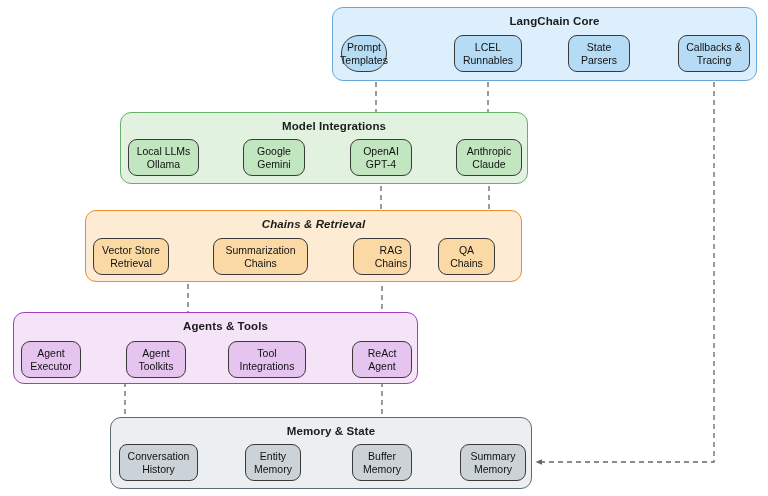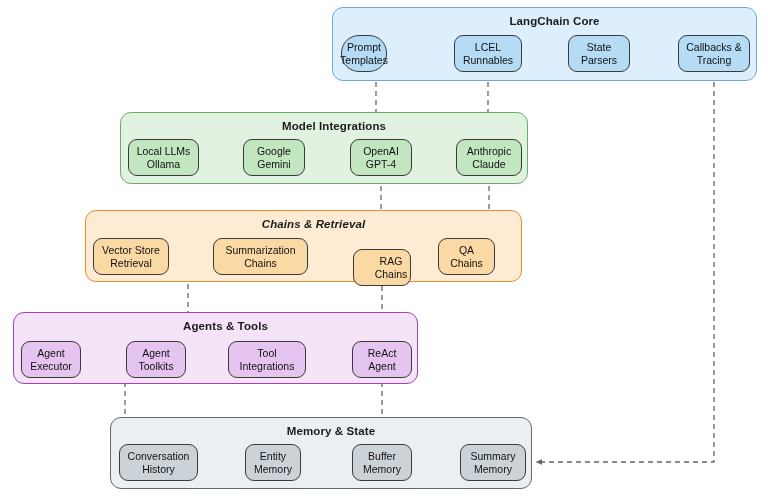--- a/index.html
+++ b/index.html
@@ -133,41 +133,41 @@
   <div class="node n-model" style="left:456px; top:139px; width:66px; height:37px;">Anthropic
 Claude</div>
 
   <div class="group g-chain" style="left:85px; top:210px; width:437px; height:72px;">
     <div class="group-title">Chains &amp; Retrieval</div>
   </div>
   <div class="node n-chain" style="left:93px; top:238px; width:76px; height:37px;">Vector Store
 Retrieval</div>
   <div class="node n-chain" style="left:213px; top:238px; width:95px; height:37px;">Summarization
 Chains</div>
-  <div class="node n-chain" style="left:353px; top:249px; width:58px; height:37px;padding-left:18px;">RAG
+  <div class="node n-chain" style="left:353px; top:238px; width:58px; height:37px;padding-left:18px;">RAG
 Chains</div>
   <div class="node n-chain" style="left:438px; top:238px; width:57px; height:37px;">QA
 Chains</div>
 
   <div class="group g-agent" style="left:13px; top:312px; width:405px; height:72px;">
     <div class="group-title">Agents &amp; Tools</div>
   </div>
   <div class="node n-agent" style="left:21px; top:341px; width:60px; height:37px;">Agent
 Executor</div>
   <div class="node n-agent" style="left:126px; top:341px; width:60px; height:37px;">Agent
 Toolkits</div>
   <div class="node n-agent" style="left:228px; top:341px; width:78px; height:37px;">Tool
 Integrations</div>
   <div class="node n-agent" style="left:352px; top:341px; width:60px; height:37px;">ReAct
 Agent</div>
 
   <div class="group g-memory" style="left:110px; top:417px; width:422px; height:72px;">
     <div class="group-title">Memory &amp; State</div>
   </div>
-  <div class="node n-memory" style="left:119px; top:444px; width:79px; height:37px;">Conversation
+  <div class="node n-memory" style="left:119px; top:444px; width:79px; height:37px;border-radius:8px;">Conversation
 History</div>
   <div class="node n-memory" style="left:245px; top:444px; width:56px; height:37px;">Entity
 Memory</div>
   <div class="node n-memory" style="left:352px; top:444px; width:60px; height:37px;">Buffer
 Memory</div>
   <div class="node n-memory" style="left:460px; top:444px; width:66px; height:37px;">Summary
 Memory</div>
 
 </div>
 

